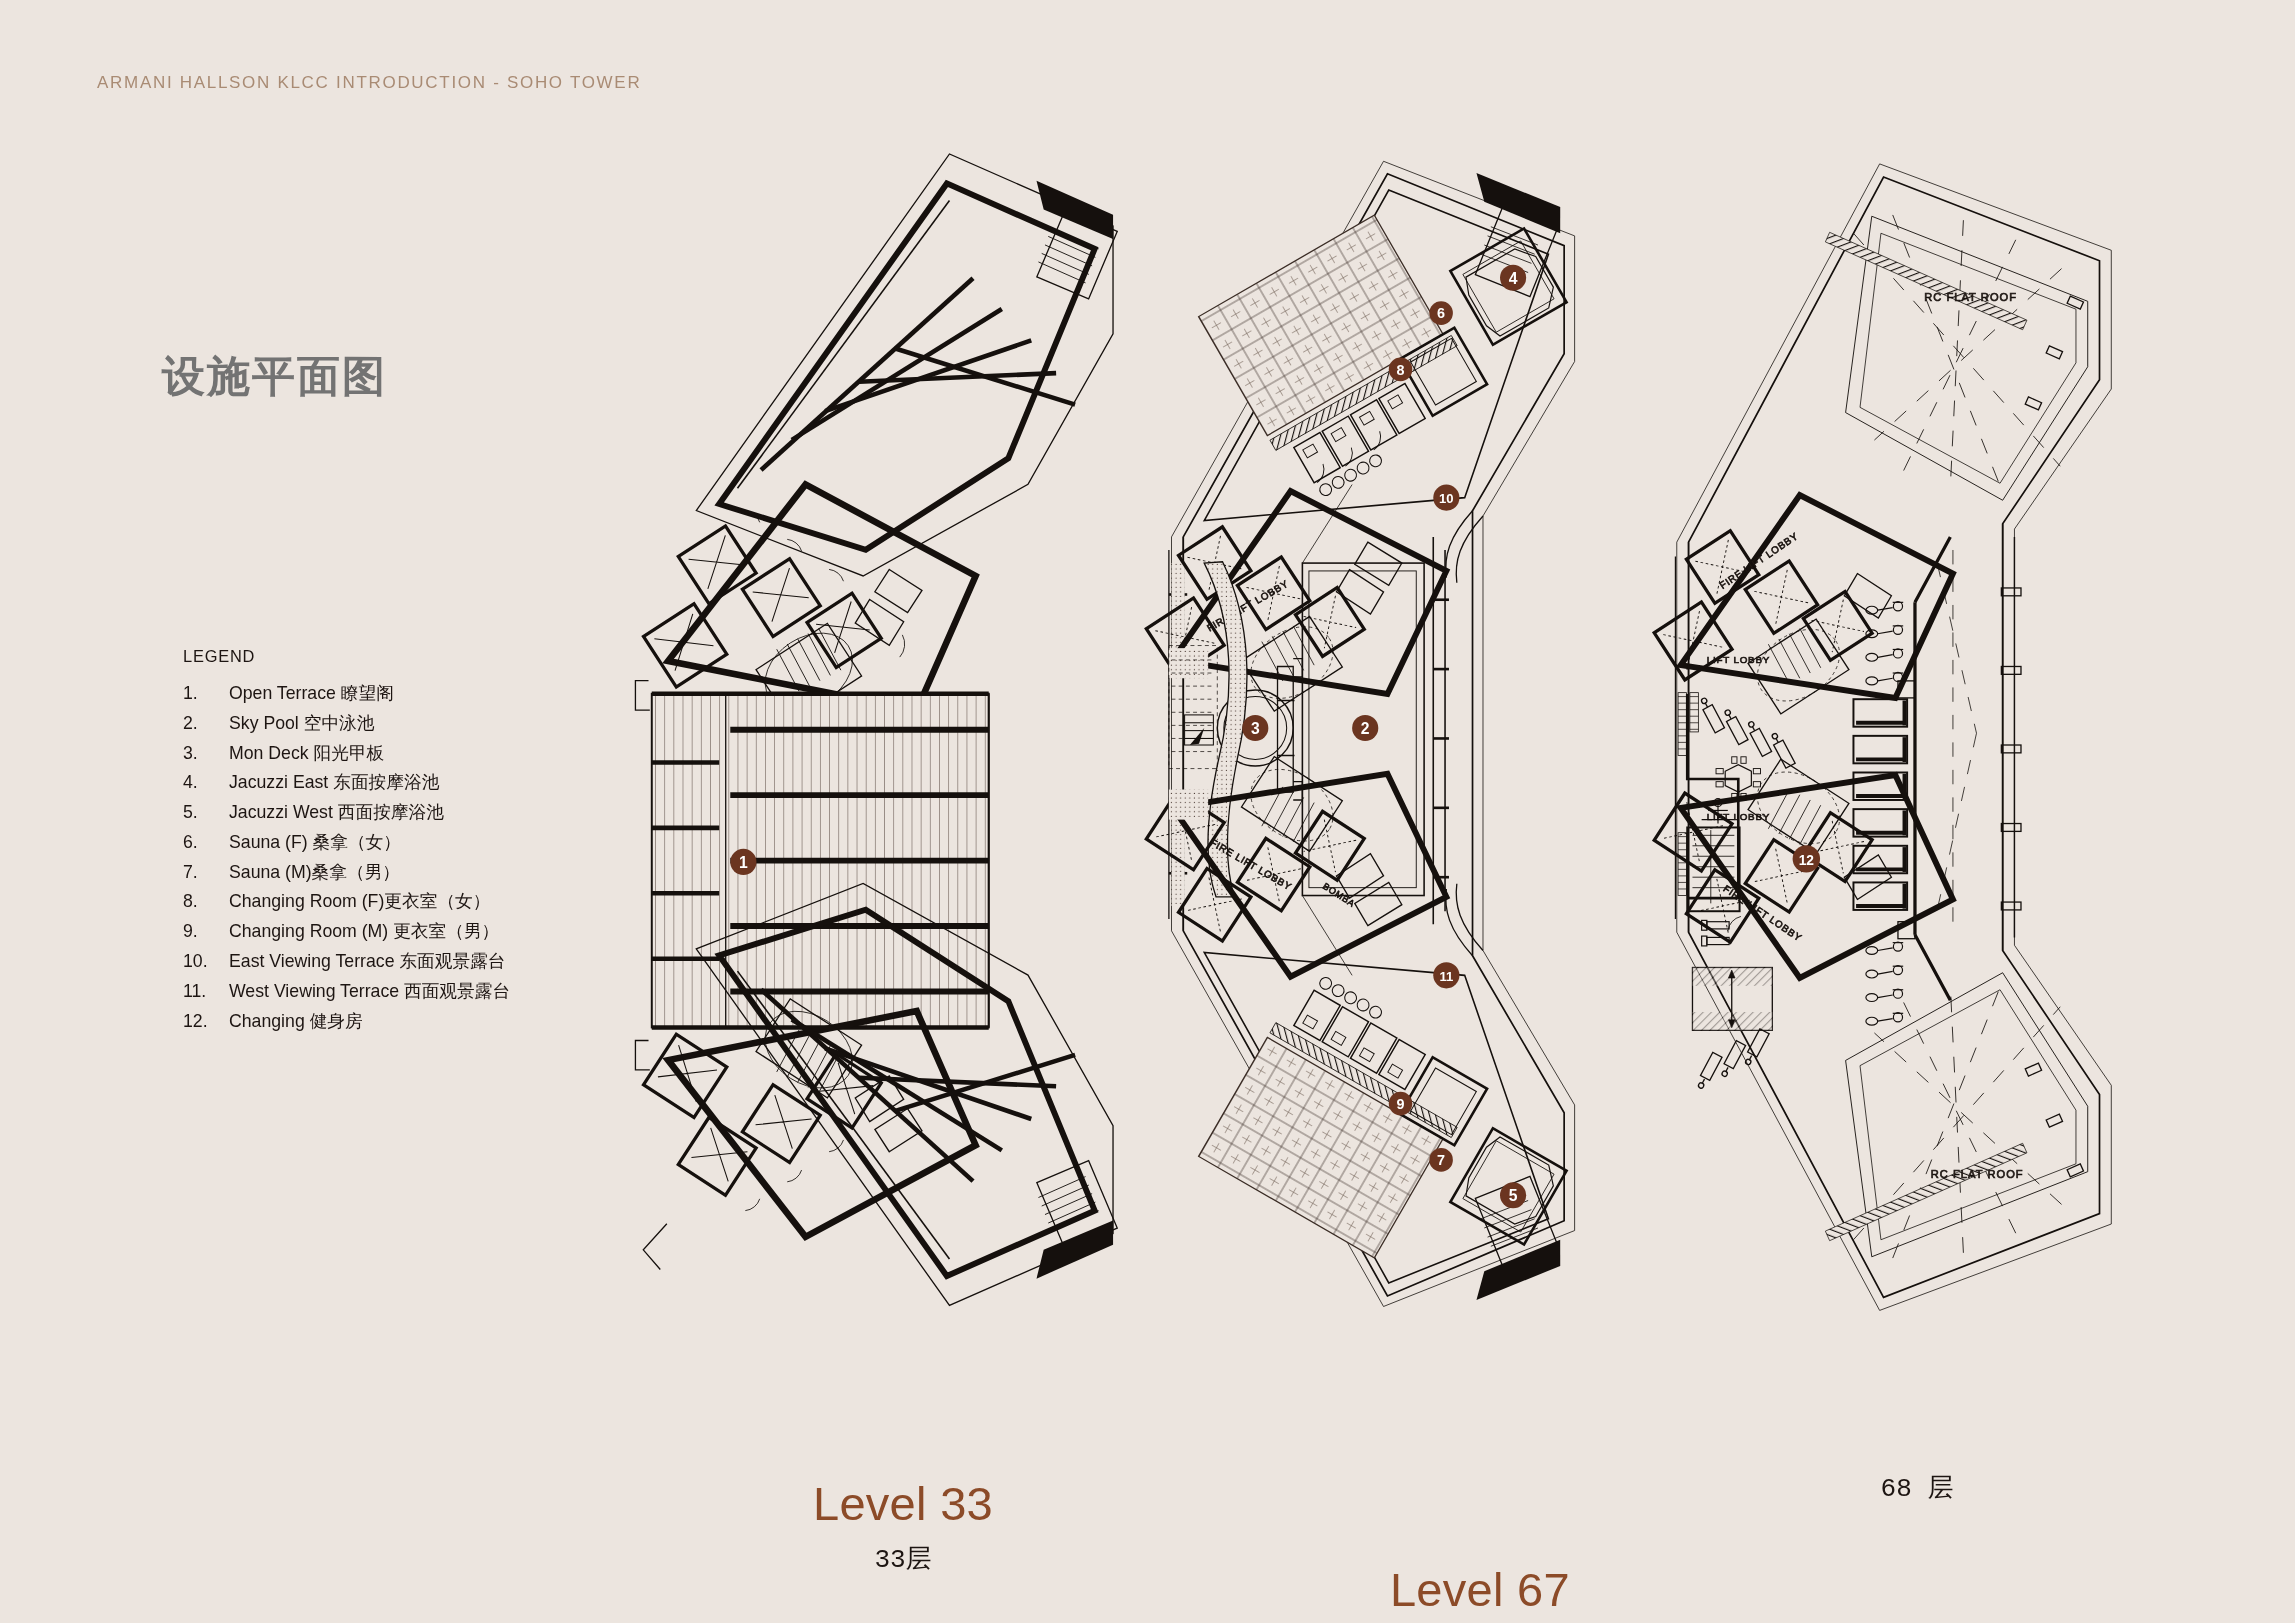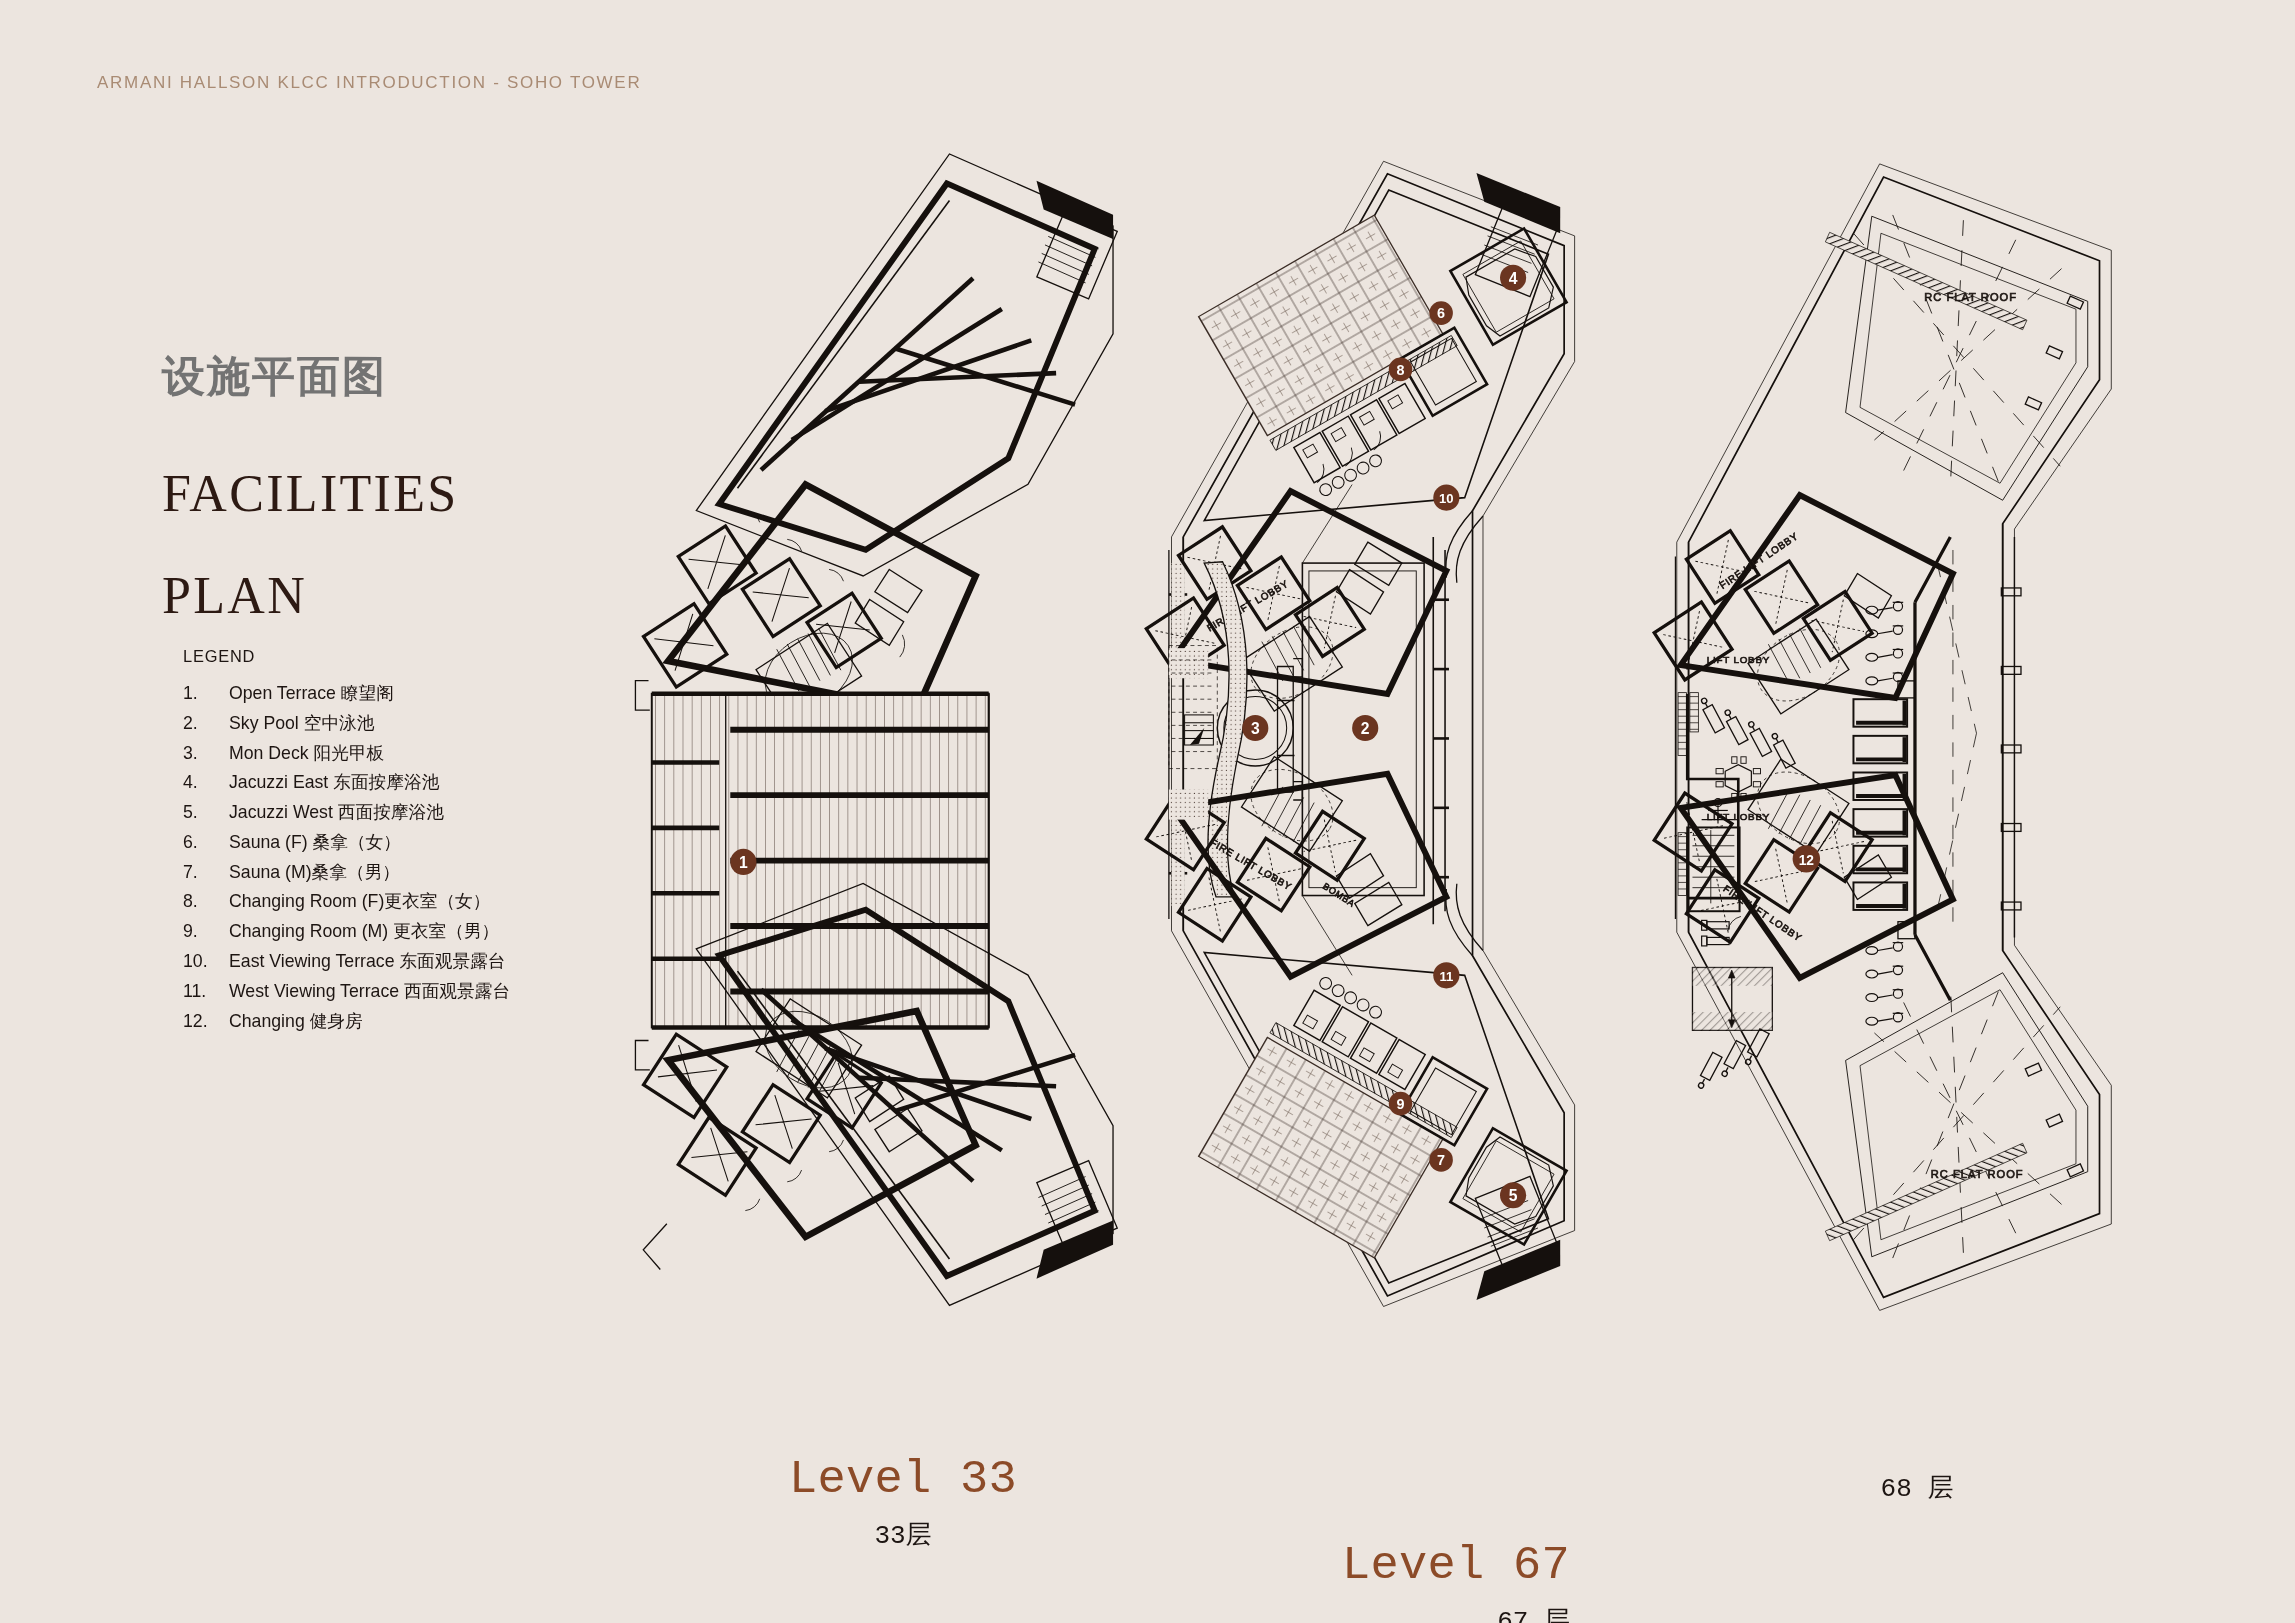--- a/index.html
+++ b/index.html
@@ -68,45 +68,42 @@
   .legend-num { width: 46px; flex: 0 0 46px; }
   .legend-label { white-space: nowrap; }
 
   
   .plan { position: absolute; }
   .plan svg { display: block; overflow: visible; }
 
   
   .caption { position: absolute; text-align: center; width: 340px; }
   .caption-en {
-    font-family: Liberation Mono, monospace;
+    font-family: Liberation Sans, sans-serif;
     font-size: 47px;
     color: #8c4b28;
     line-height: 1;
     letter-spacing: 0.3px;
+    margin-top: 24px;
   }
   .caption-cn {
     font-family: Liberation Mono, monospace;
     font-size: 26px;
     color: #1d1512;
     line-height: 1;
     margin-top: 20px;
   }
 </style>
 </head>
 <body>
 
 <div class="doc-header">ARMANI HALLSON KLCC INTRODUCTION - SOHO TOWER</div>
 
 <div class="title-block">
   <div class="title-cn">设施平面图</div>
-  <div class="title-en">
-    <span>FACILITIES</span><br>
-    <span>PLAN</span>
-  </div>
 </div>
 
 <div class="legend">
   <div class="legend-head">LEGEND</div>
   <ul class="legend-list" id="legend-list">
       <li class="legend-row">
         <span class="legend-num">1.</span>
         <span class="legend-label">Open Terrace 瞭望阁</span>
       </li>
       <li class="legend-row">

